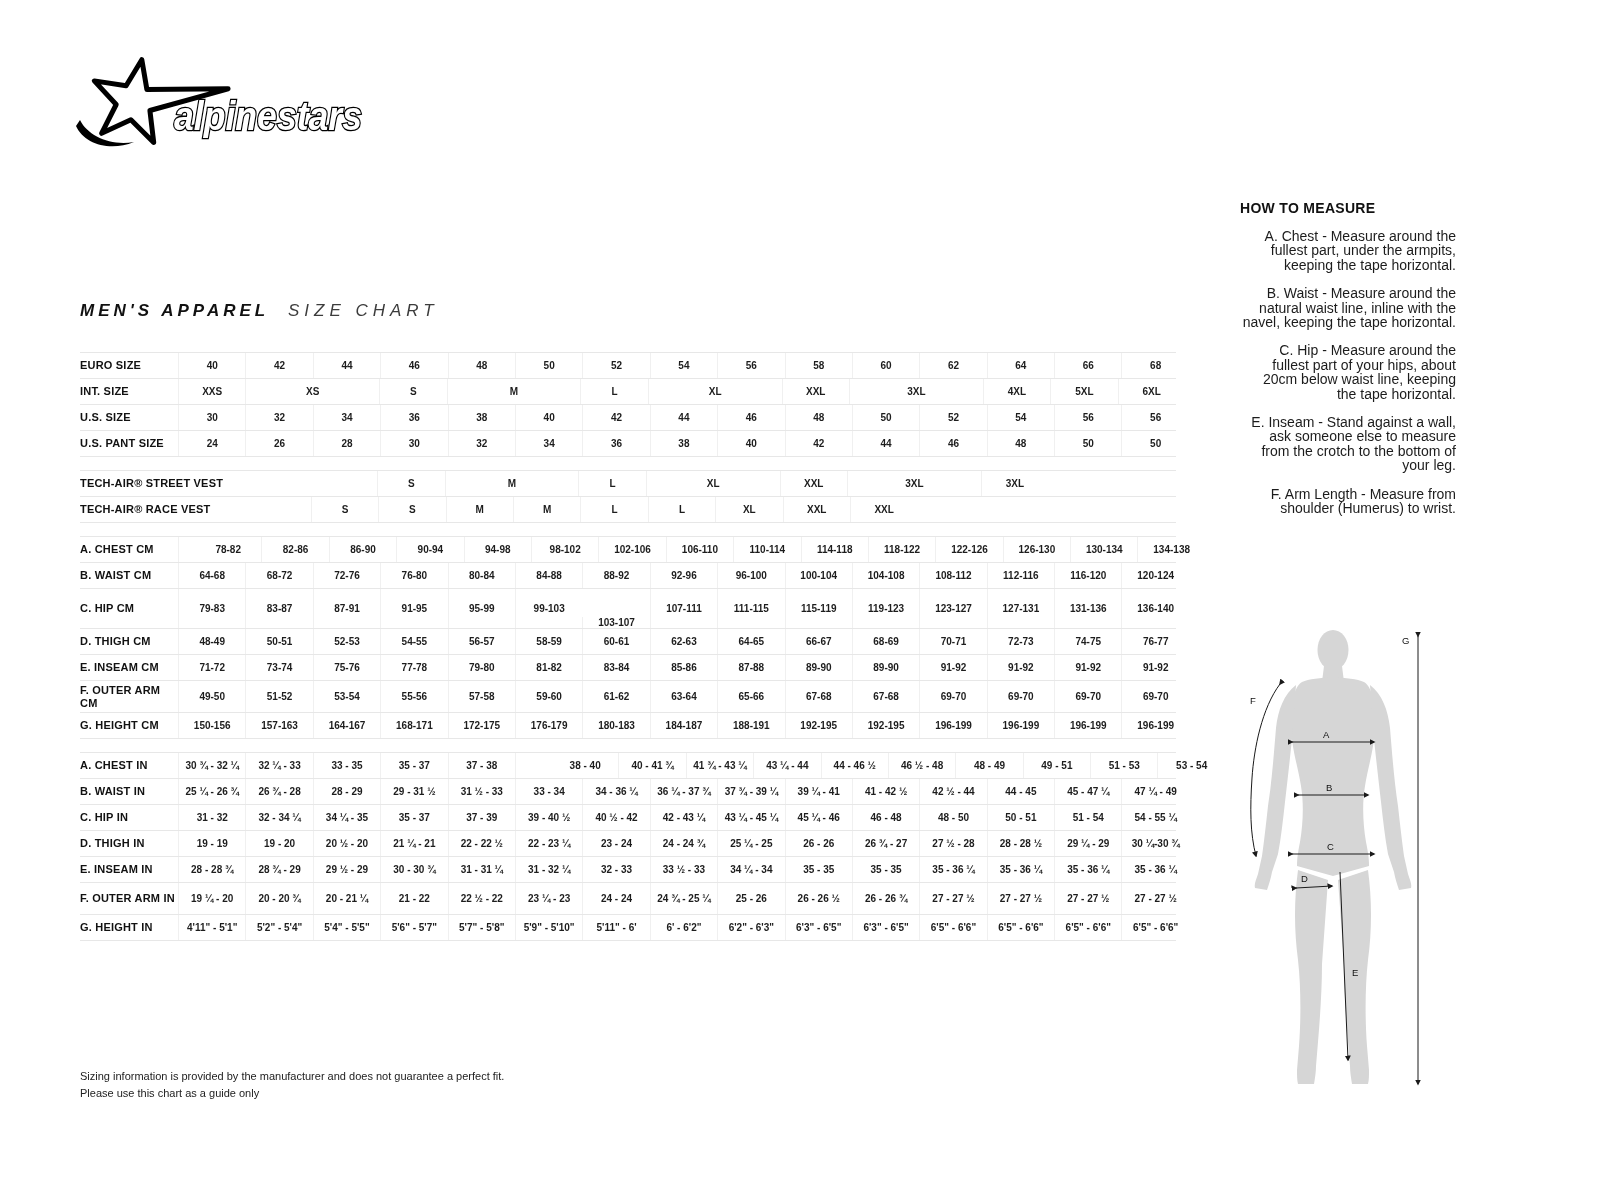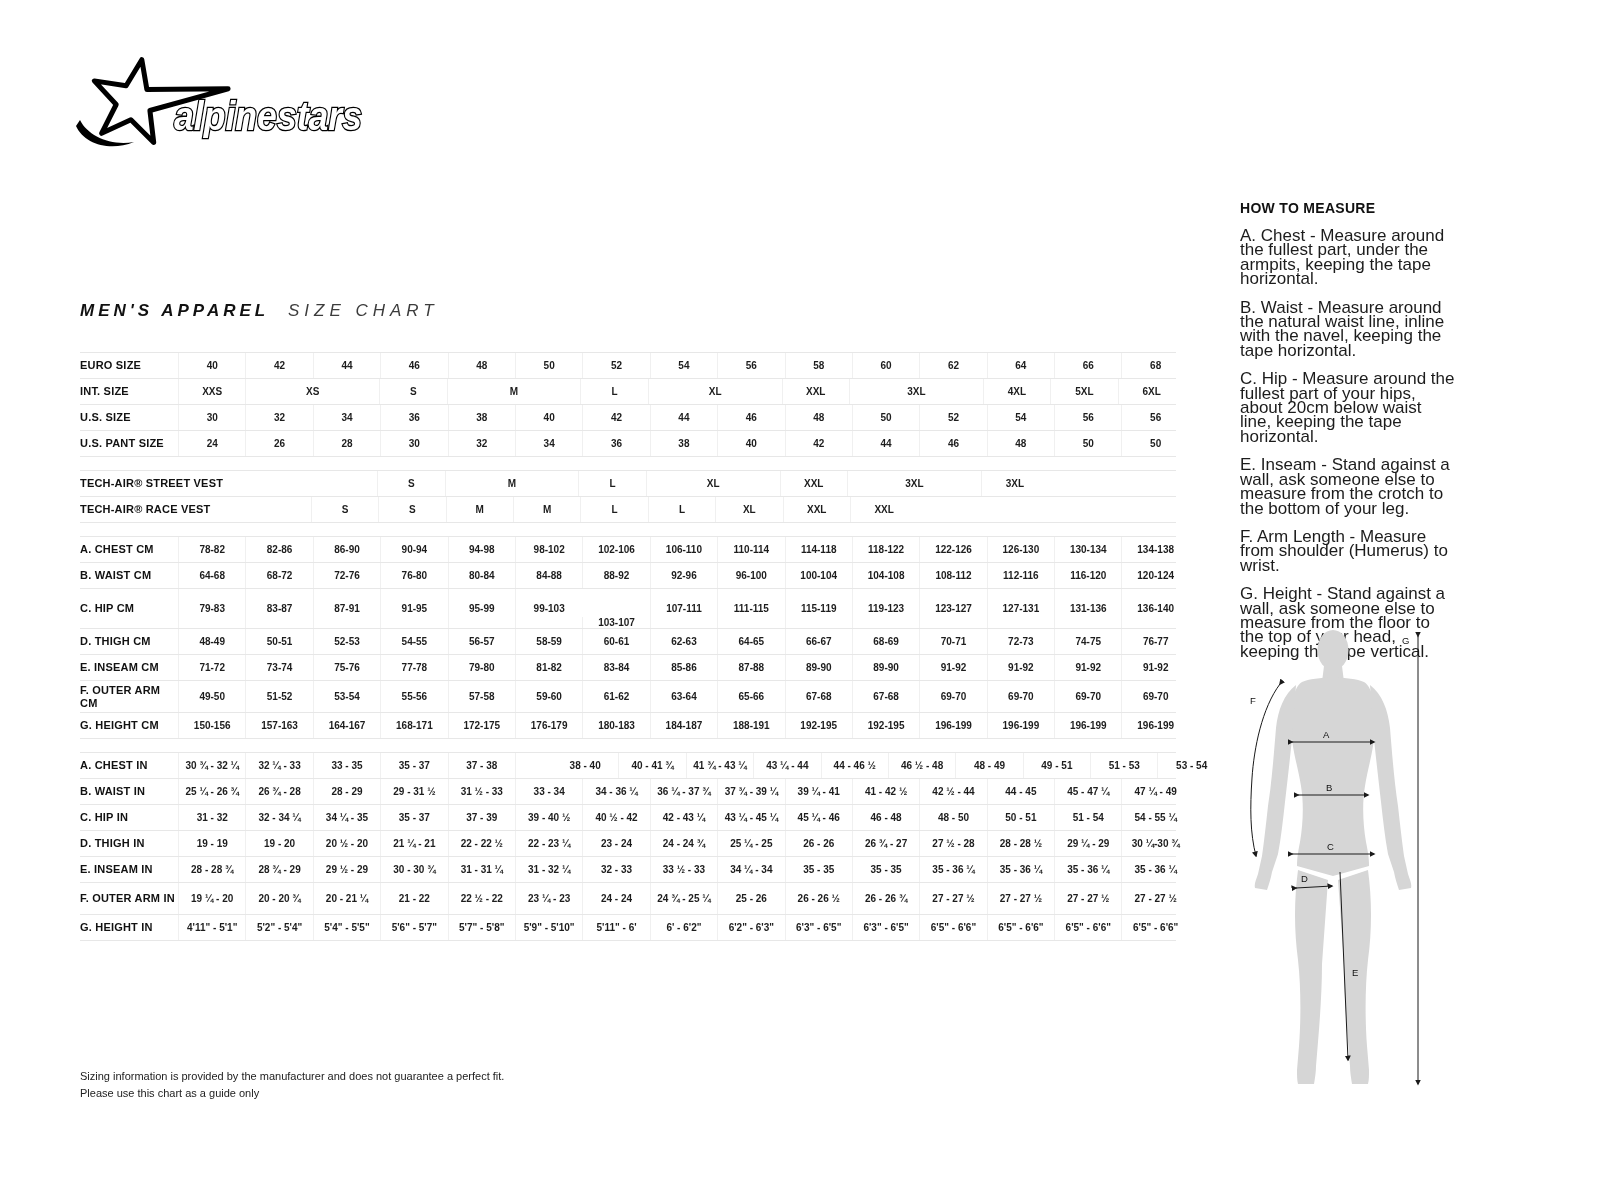--- a/index.html
+++ b/index.html
@@ -23,21 +23,21 @@
     font-weight:bold;font-size:11px;letter-spacing:.2px;line-height:1.1;
     white-space:nowrap;color:#111;}
   .trow.wrap .tlabel{white-space:normal;}
   .tcell{display:flex;align-items:center;justify-content:center;text-align:center;
     font-weight:bold;font-size:10px;color:#1d1d1d;border-left:1px solid #f0f0f0;
     white-space:nowrap;}
   .tcell.empty{border-left:none;}
   
   .measure{position:absolute;left:1240px;top:200px;width:216px;}
   .measure h3{margin:0 0 13px 0;font-size:14px;letter-spacing:.3px;color:#111;}
-  .measure p{margin:0 0 14px 0;font-size:17px;line-height:14.4px;color:#1c1c1c;}
+  .measure p{margin:0 0 14px 0;font-size:14px;line-height:14.4px;color:#1c1c1c;text-align:right;}
   
   .diagram{position:absolute;left:1230px;top:628px;width:220px;height:470px;}
   
   .footer{position:absolute;left:80px;top:1068px;font-size:11px;line-height:16.5px;color:#222;}
 </style>
 </head>
 <body>
 
 <div class="logo">
   <svg width="290" height="110" viewBox="0 0 290 110">
@@ -147,21 +147,21 @@
         <div class="tcell" style="flex: 0 0 66.4px;">L</div>
         <div class="tcell" style="flex: 0 0 66.4px;">XL</div>
         <div class="tcell" style="flex: 0 0 66.4px;">XXL</div>
         <div class="tcell" style="flex: 0 0 66.4px;">XXL</div>
         <div class="tcell empty" style="flex: 0 0 265.6px;"></div>
       </div>
     </div>
     <div class="tgroup gap">
       <div class="trow">
         <div class="tlabel">A. CHEST CM</div>
-        <div class="tcell" style="flex: 0 0 66.4px;">78-82</div>
+        <div class="tcell" style="flex: 0 0 66.4px; padding-left: 16px;">78-82</div>
         <div class="tcell" style="flex: 0 0 66.4px;">82-86</div>
         <div class="tcell" style="flex: 0 0 66.4px;">86-90</div>
         <div class="tcell" style="flex: 0 0 66.4px;">90-94</div>
         <div class="tcell" style="flex: 0 0 66.4px;">94-98</div>
         <div class="tcell" style="flex: 0 0 66.4px;">98-102</div>
         <div class="tcell" style="flex: 0 0 66.4px;">102-106</div>
         <div class="tcell" style="flex: 0 0 66.4px;">106-110</div>
         <div class="tcell" style="flex: 0 0 66.4px;">110-114</div>
         <div class="tcell" style="flex: 0 0 66.4px;">114-118</div>
         <div class="tcell" style="flex: 0 0 66.4px;">118-122</div>
@@ -410,21 +410,20 @@
   </div>
 
 <div class="measure">
   <h3>HOW TO MEASURE</h3>
   <div id="measure-items">
       <p>A. Chest - Measure around the fullest part, under the armpits, keeping the tape horizontal.</p>
       <p>B. Waist - Measure around the natural waist line, inline with the navel, keeping the tape horizontal.</p>
       <p>C. Hip - Measure around the fullest part of your hips, about 20cm below waist line, keeping the tape horizontal.</p>
       <p>E. Inseam - Stand against a wall, ask someone else to measure from the crotch to the bottom of your leg.</p>
       <p>F. Arm Length - Measure from shoulder (Humerus) to wrist.</p>
-      <p>G. Height - Stand against a wall, ask someone else to measure from the floor to the top of your head, keeping the tape vertical.</p>
     </div>
 </div>
 
 <div class="diagram">
   <svg width="220" height="470" viewBox="0 0 220 470">
     <defs>
       <marker id="ah" markerWidth="6" markerHeight="6" refX="4.5" refY="3" orient="auto">
         <path d="M0,0 L6,3 L0,6 Z" fill="#1a1a1a"></path>
       </marker>
     </defs>

